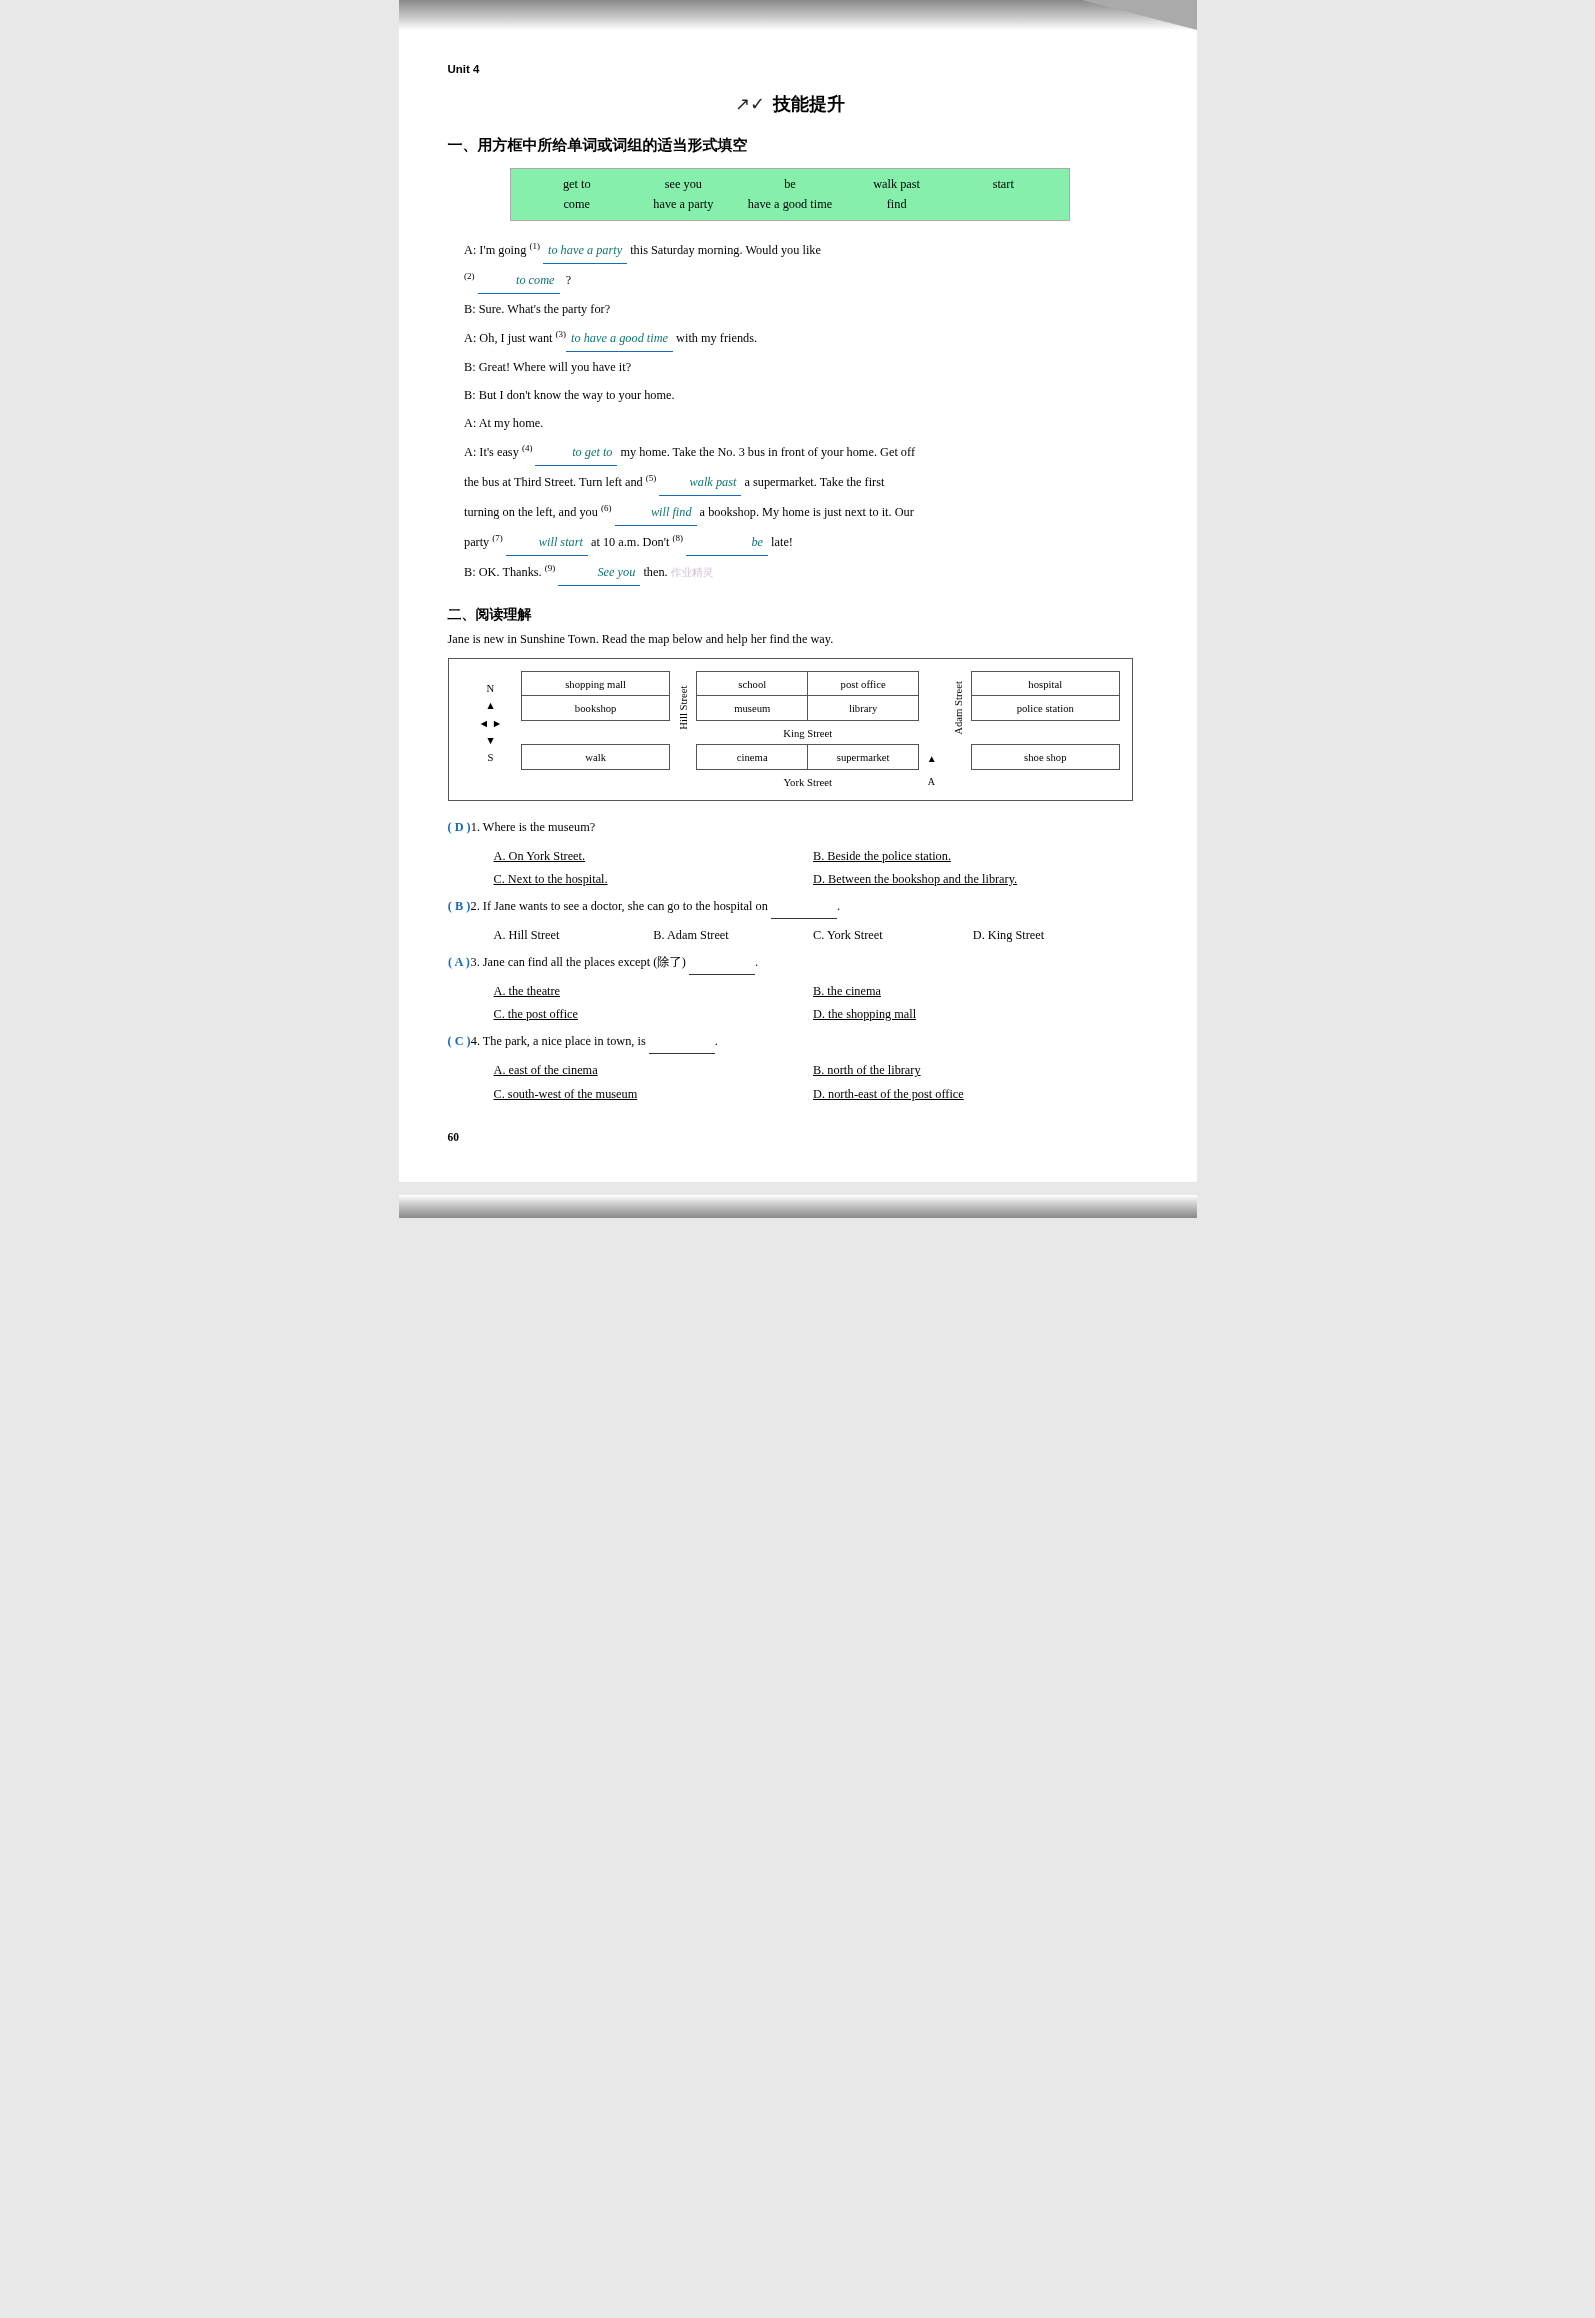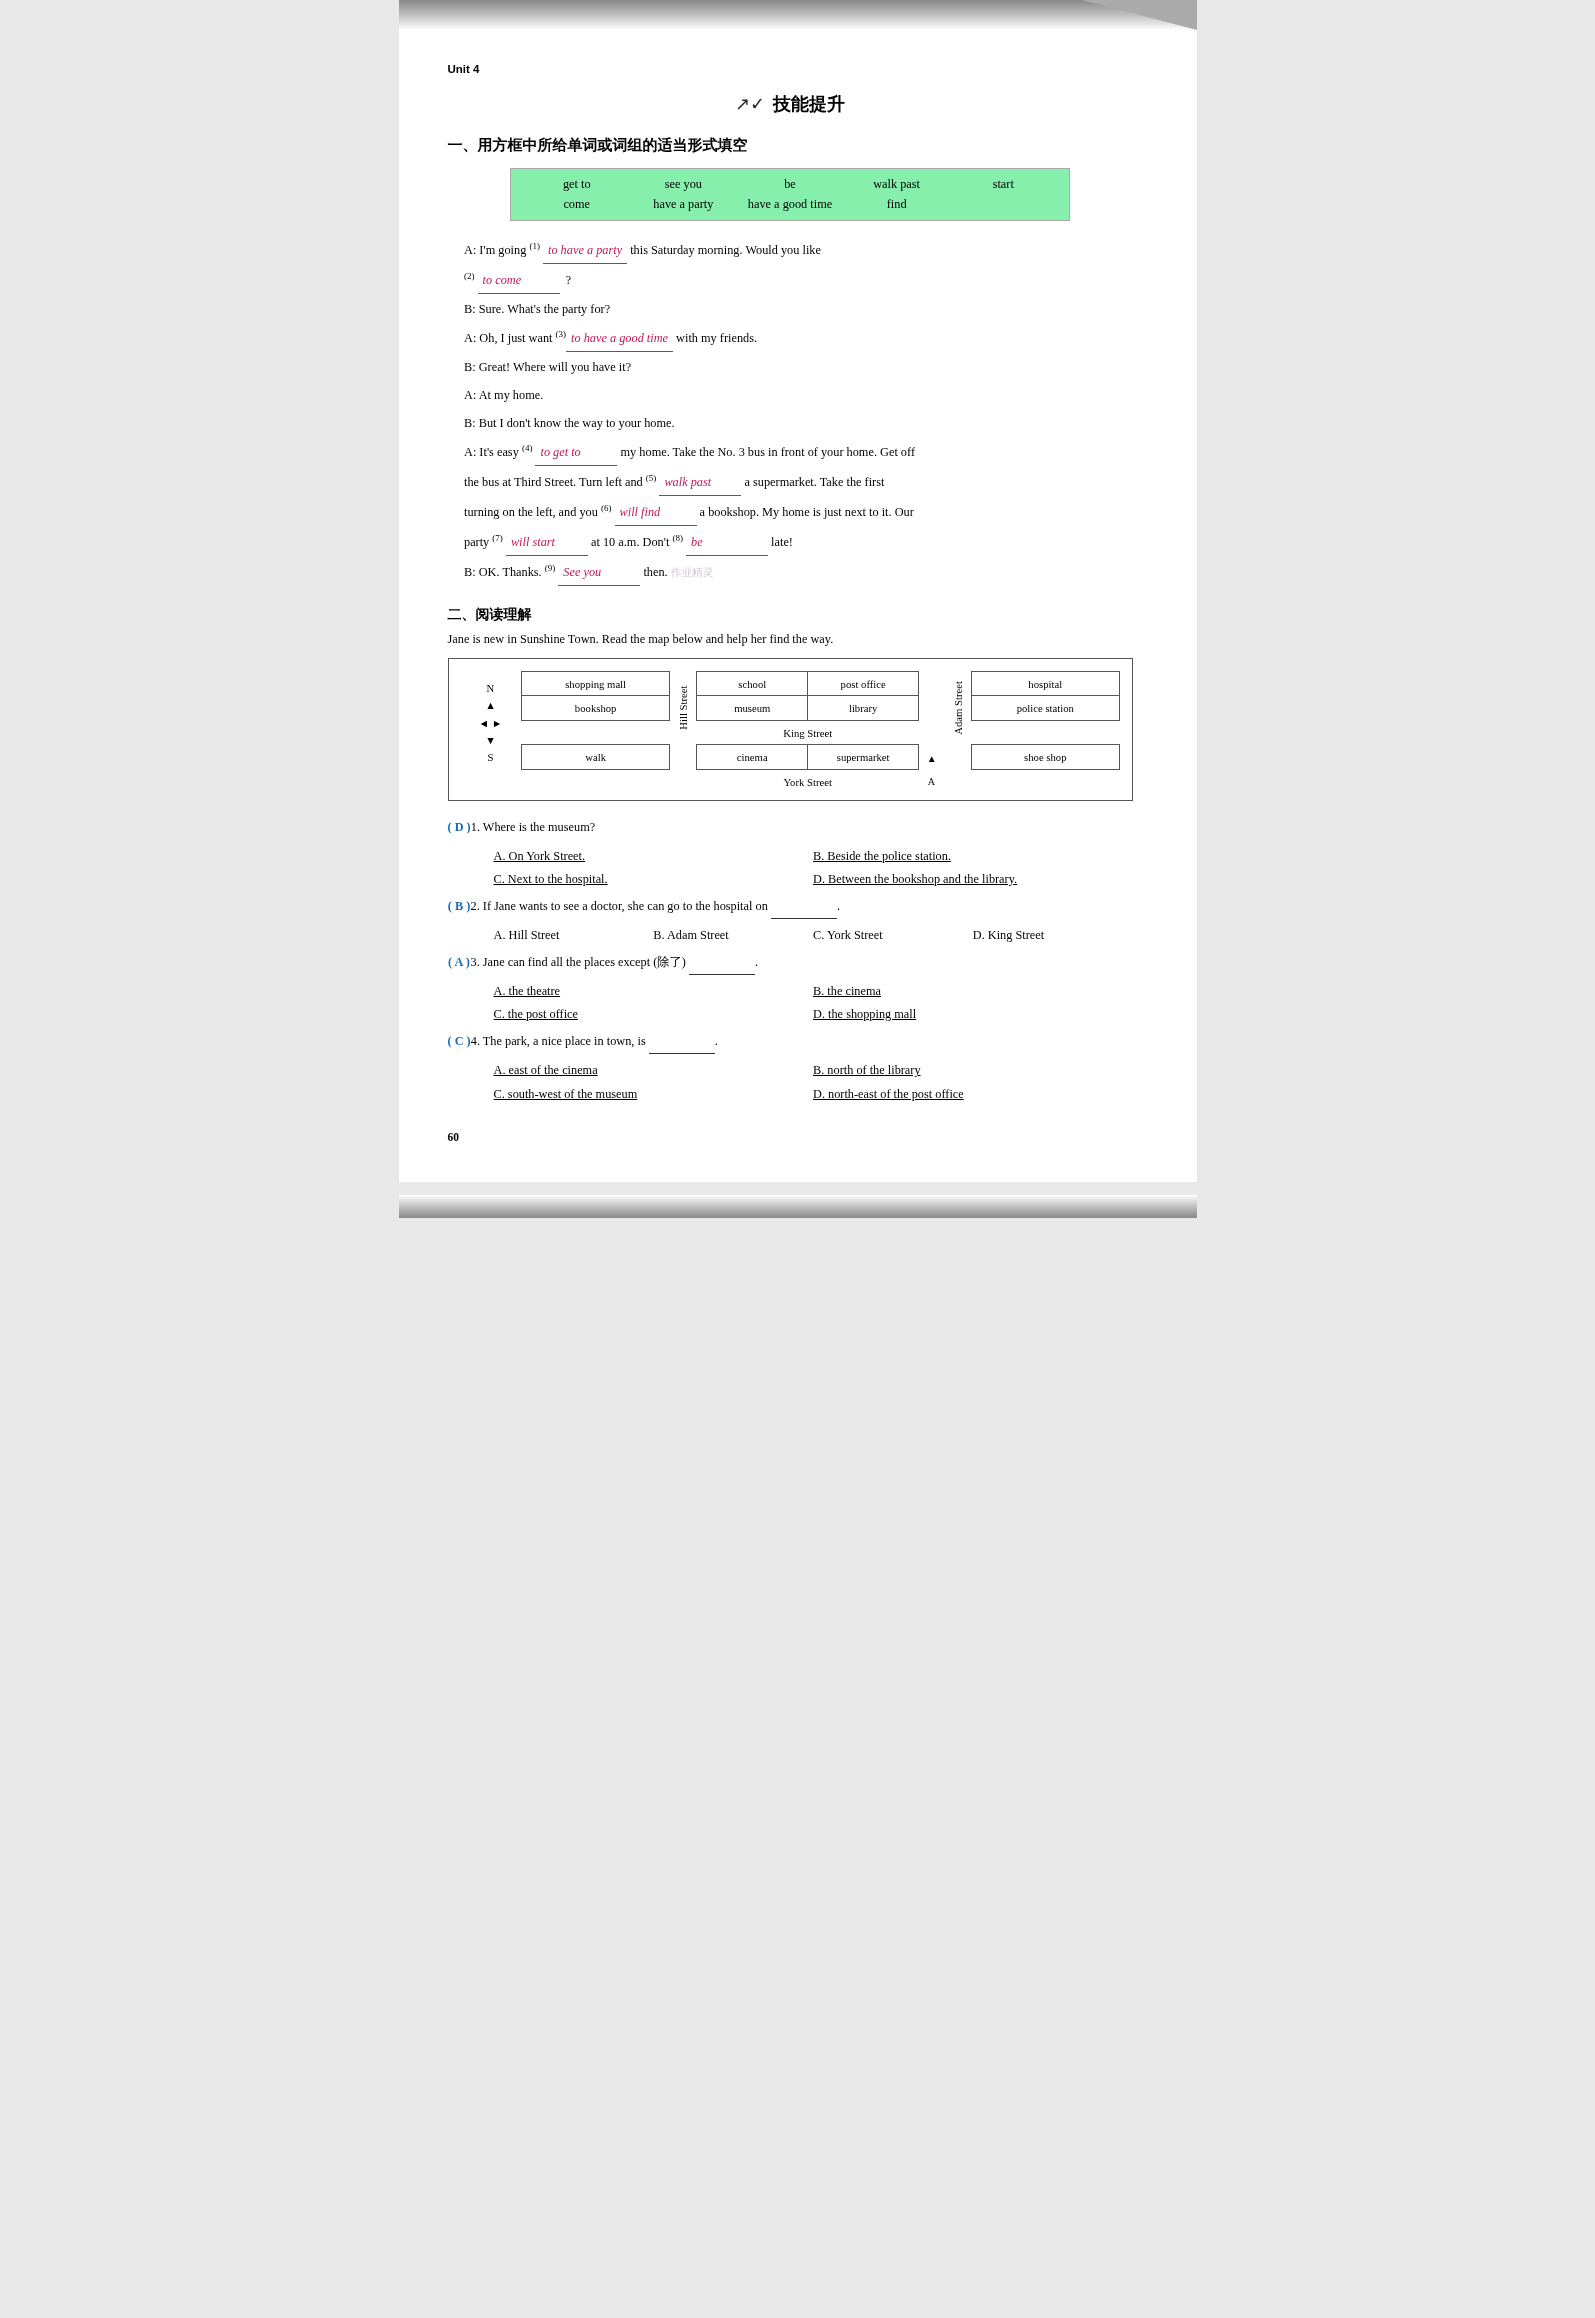--- a/index.html
+++ b/index.html
@@ -59,25 +59,25 @@
       font-size: 12.3px;
       line-height: 2.0;
       margin-bottom: 6.6px;
     }
     .dialogue p {
       margin-bottom: 3.3px;
       padding-left: 16.5px;
       text-indent: 0px;
     }
     .blank-answer {
-      color: #be185d;
+      color: #0f766e;
       border-bottom: 0.8px solid #1a6bb5;
       display: inline-block;
       min-width: 82px;
-      text-align: left;
+      text-align: right;
       font-style: italic;
       padding: 0 5px;
     }
     .sup-num {
       font-size: 9px;
       vertical-align: super;
     }
     .watermark {
       color: #c0a8c8;
       font-size: 10.7px;
@@ -243,25 +243,25 @@
 
     <p>
       A: Oh, I just want <span class="sup-num">(3)</span><span class="blank-answer">to have a good time</span> with my friends.
     </p>
 
     <p>
       B: Great! Where will you have it?
     </p>
 
     <p>
+      B: But I don't know the way to your home.
+    </p>
+
+    <p>
       A: At my home.
-    </p>
-
-    <p>
-      B: But I don't know the way to your home.
     </p>
 
     <p>
       A: It's easy <span class="sup-num">(4)</span>
       <span class="blank-answer">to get to</span>
       my home. Take the No. 3 bus in front of your home. Get off
     </p>
     <p class="indented">
       the bus at Third Street. Turn left and <span class="sup-num">(5)</span>
       <span class="blank-answer">walk past</span>

